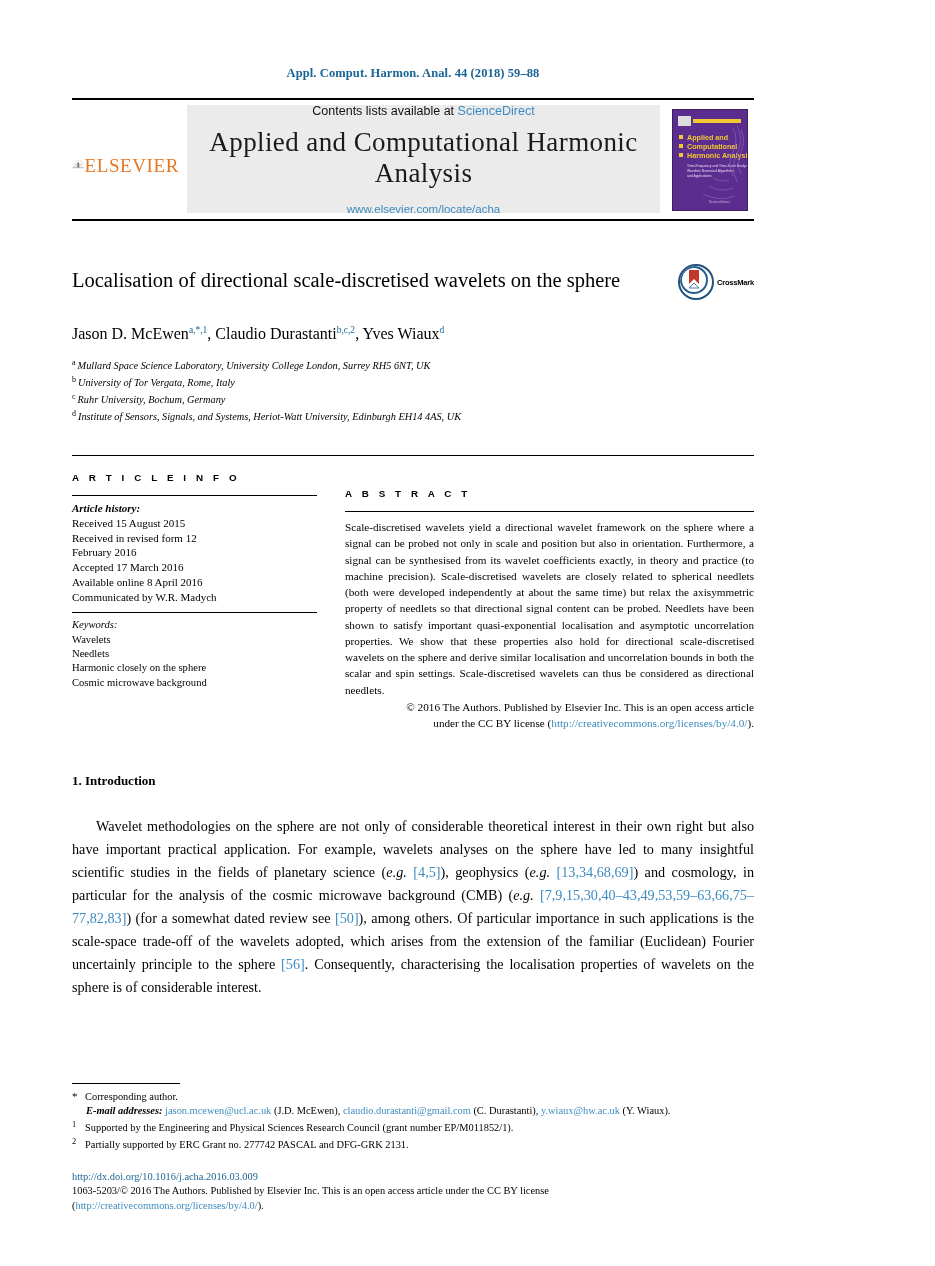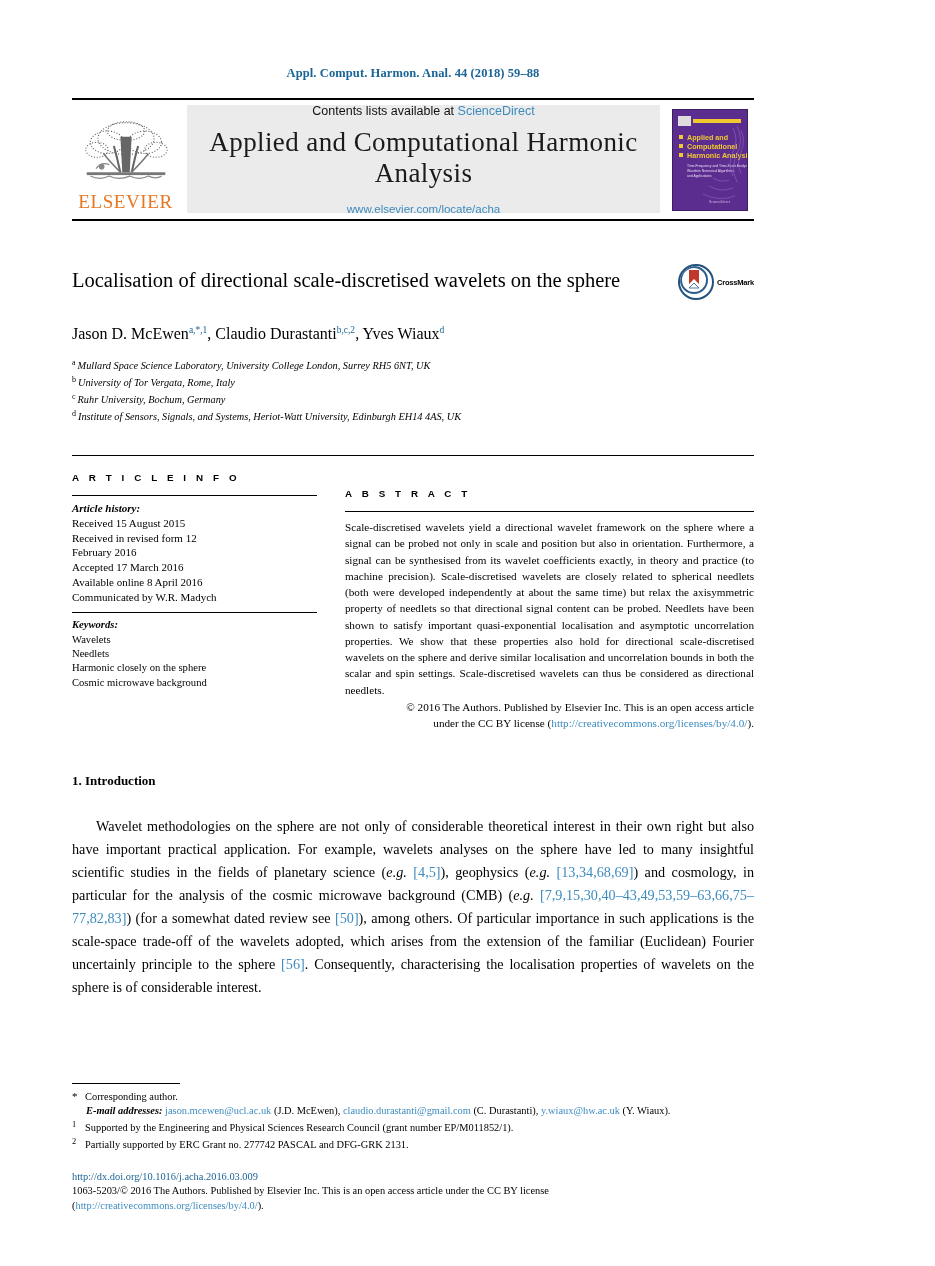--- a/index.html
+++ b/index.html
@@ -40,21 +40,21 @@
     border-bottom: 2.5px solid #000;
     display: flex;
     align-items: stretch;
     height: 119px;
     box-sizing: content-box;
   }
   .elsevier-logo {
     width: 107px;
     flex: 0 0 107px;
     display: flex;
-    flex-direction: column;
+    flex-direction: row;
     align-items: center;
     justify-content: flex-start;
     padding: 18px 0 8px 0;
     box-sizing: border-box;
   }
   .tree-svg { display:block; }
   .elsevier-word {
     font-family: "Liberation Serif", serif;
     color: #E87722;
     font-size: 19px;
@@ -372,21 +372,21 @@
         <div class="lbl">Article history:</div>
         <div>Received 15 August 2015</div>
         <div>Received in revised form 12</div>
         <div>February 2016</div>
         <div>Accepted 17 March 2016</div>
         <div>Available online 8 April 2016</div>
         <div>Communicated by W.R. Madych</div>
       </div>
       <div class="rule"></div>
       <div class="kw-block">
-        <div class="lbl" style="font-style:italic;font-weight:bold;">Keywords:</div>
+        <div class="lbl" style="font-style:italic;font-weight:normal;">Keywords:</div>
         <div>Wavelets</div>
         <div>Needlets</div>
         <div>Harmonic closely on the sphere</div>
         <div>Cosmic microwave background</div>
       </div>
     </div>
 
     <div class="col-abstract">
       <div class="sec-head">A B S T R A C T</div>
       <div class="rule"></div>

